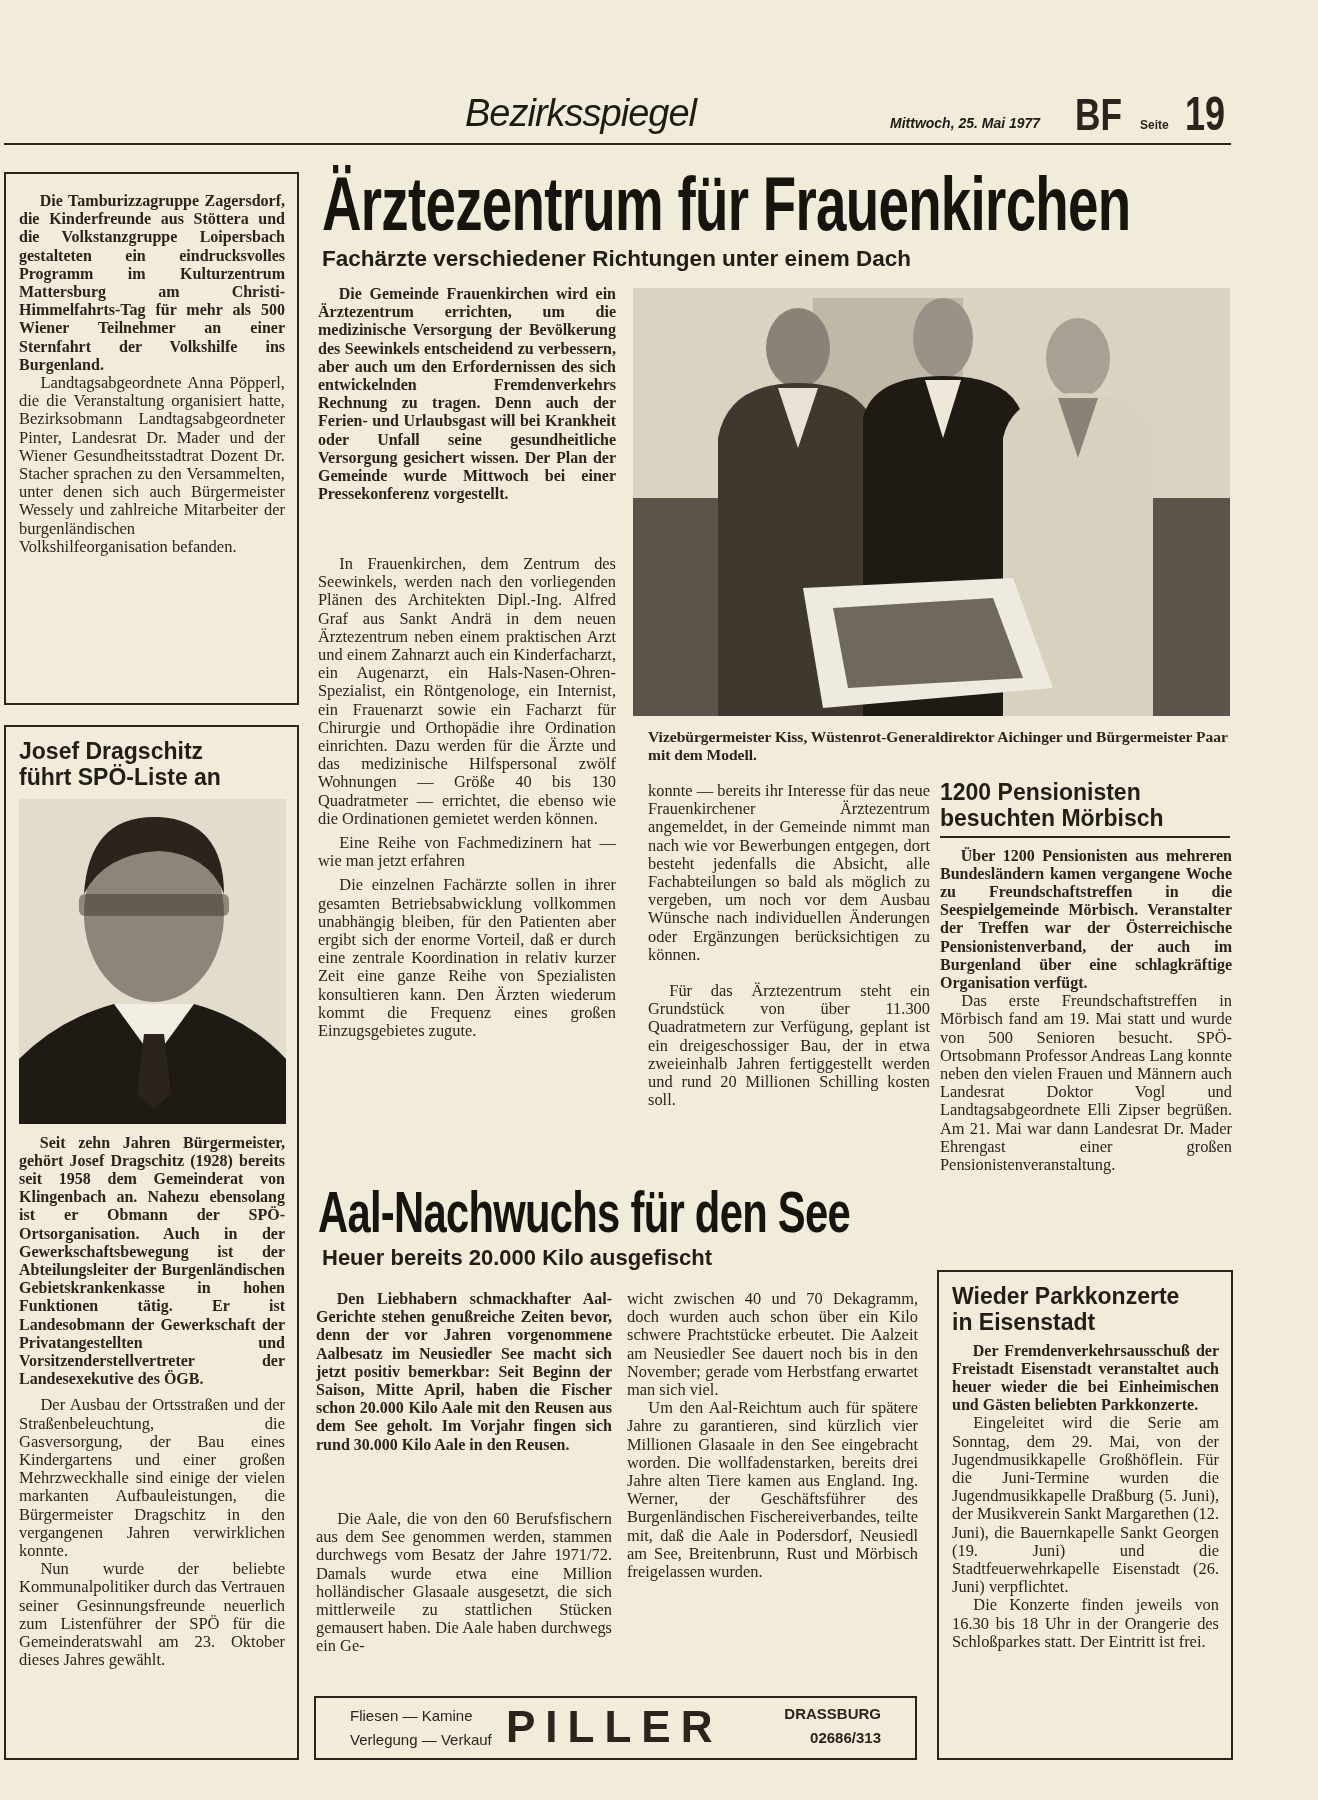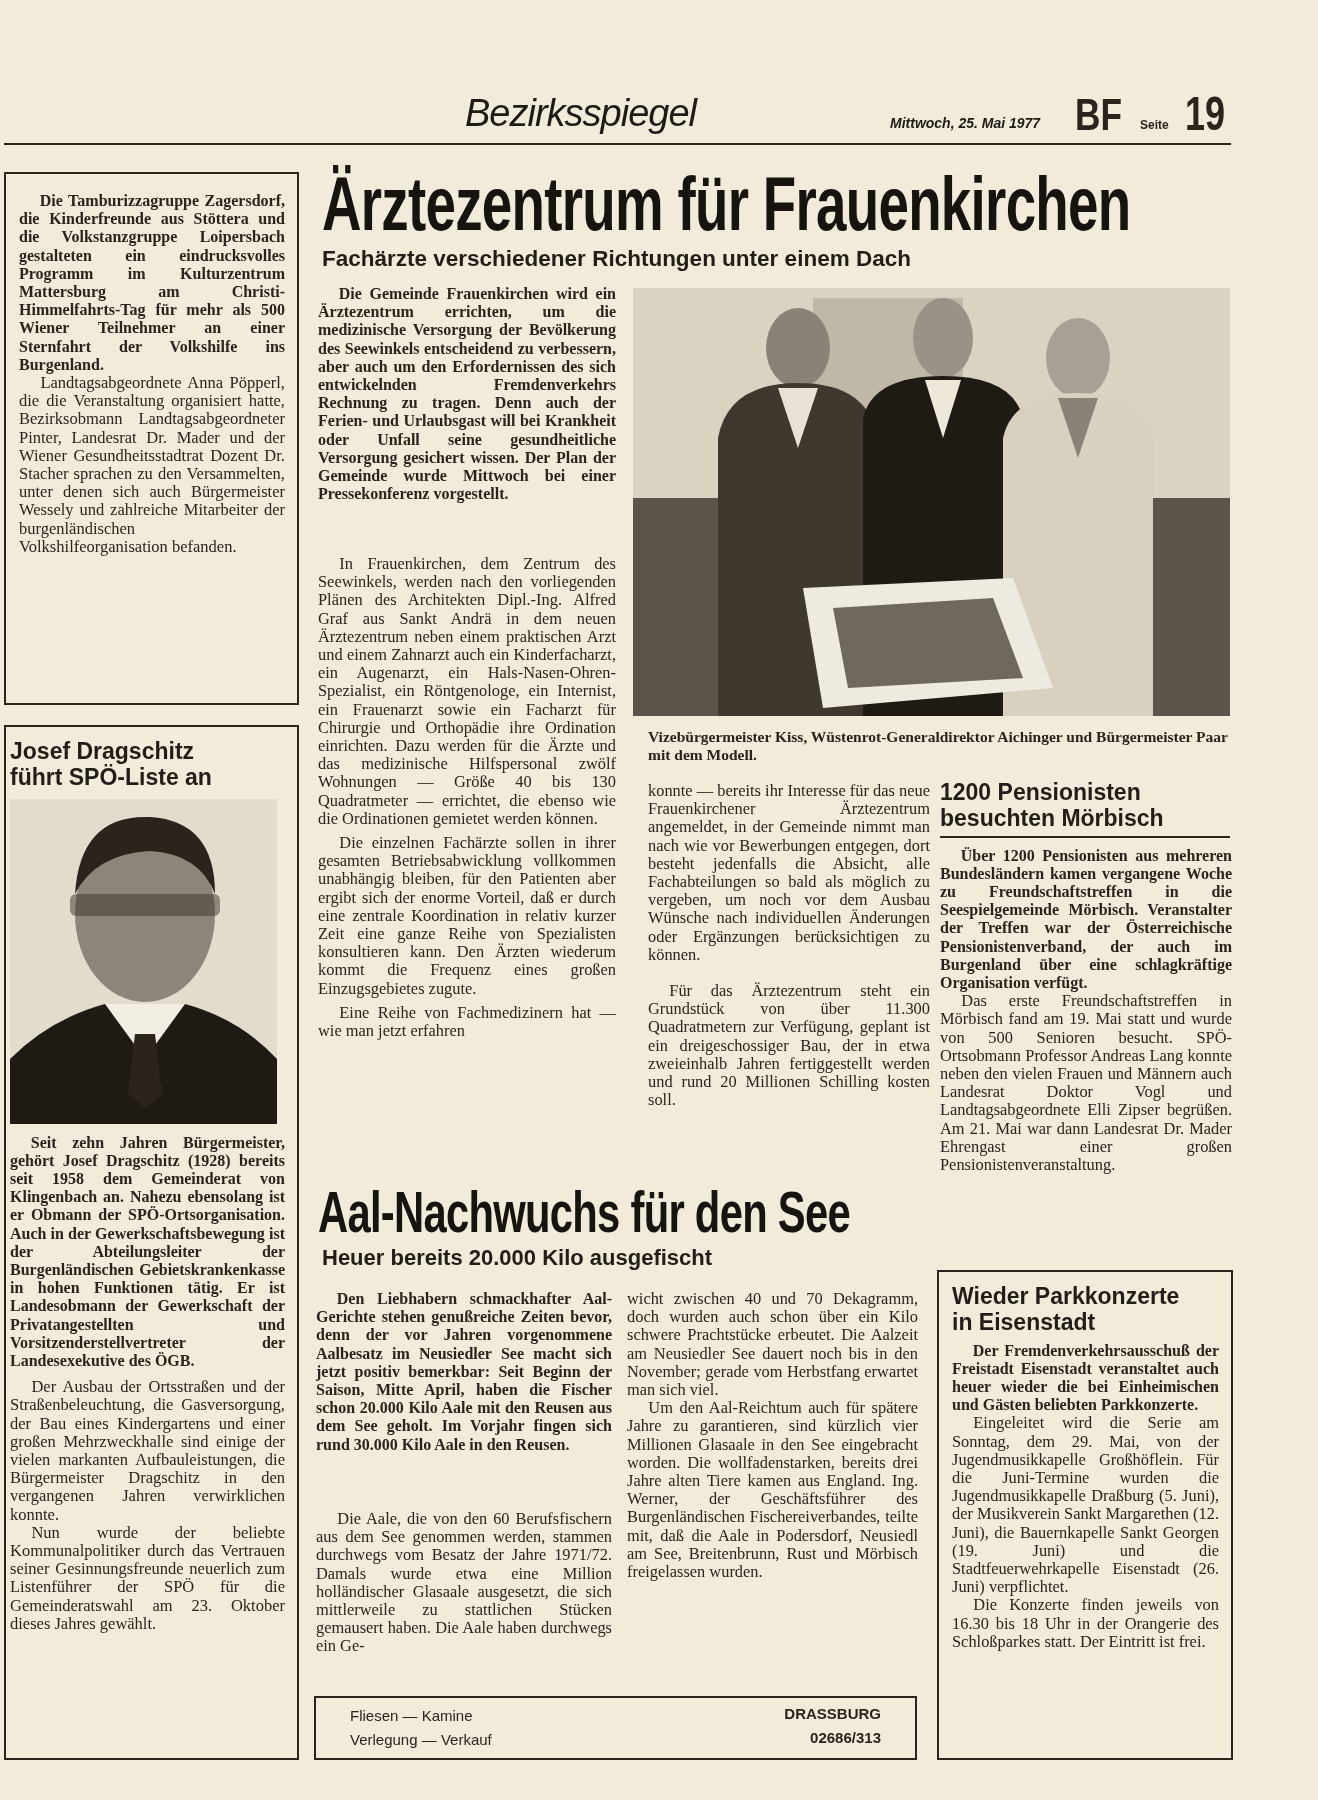--- a/index.html
+++ b/index.html
@@ -79,21 +79,21 @@
 
 <div class="abs box" style="left:4px; top:172px; width:295px; height:533px; padding:12px 12px 0 13px;">
   <div class="body-text bold" style="margin-top:6px;">
     <p>Die Tamburizzagruppe Zagersdorf, die Kinderfreunde aus Stöttera und die Volkstanzgruppe Loipersbach gestalteten ein eindrucksvolles Programm im Kulturzentrum Mattersburg am Christi-Himmelfahrts-Tag für mehr als 500 Wiener Teilnehmer an einer Sternfahrt der Volkshilfe ins Burgenland.</p>
   </div>
   <div class="body-text" style="font-size:16.5px; line-height:18.2px;">
     <p>Landtagsabgeordnete Anna Pöpperl, die die Veranstaltung organisiert hatte, Bezirksobmann Landtagsabgeordneter Pinter, Landesrat Dr. Mader und der Wiener Gesundheitsstadtrat Dozent Dr. Stacher sprachen zu den Versammelten, unter denen sich auch Bürgermeister Wessely und zahlreiche Mitarbeiter der burgenländischen Volkshilfeorganisation befanden.</p>
   </div>
 </div>
 
-<div class="abs box" style="left:4px; top:725px; width:295px; height:1035px; padding:12px 12px 0 4px;">
+<div class="abs box" style="left:4px; top:725px; width:295px; height:1035px; padding:12px 12px 0 13px;">
   <div class="headline-sans" style="font-size:23px;">
     <div>Josef Dragschitz</div>
     <div>führt SPÖ-Liste an</div>
   </div>
   <div class="photo" style="margin-top:8px; width:267px; height:325px; position:relative; background:#d8d1c0;">
     <svg width="267" height="325" viewBox="0 0 267 325" style="position:absolute;left:0;top:0;">
       <rect x="0" y="0" width="267" height="325" fill="#e2dccc"></rect>
       <ellipse cx="135" cy="115" rx="70" ry="88" fill="#8d857a"></ellipse>
       <path d="M65 95 Q70 15 140 18 Q205 22 205 95 Q190 55 140 52 Q85 55 65 95Z" fill="#2a241c"></path>
       <rect x="60" y="95" width="150" height="22" rx="6" fill="#3a332a" opacity="0.5"></rect>
@@ -112,22 +112,22 @@
 </div>
 
 <div class="abs big-headline" style="left:322px; top:160px; font-size:76px;">Ärztezentrum für Frauenkirchen</div>
 <div class="abs headline-sans" style="left:322px; top:246px; font-size:22.5px;">Fachärzte verschiedener Richtungen unter einem Dach</div>
 
 <div class="abs body-text bold" style="left:318px; top:285px; width:298px;">
   <p>Die Gemeinde Frauenkirchen wird ein Ärztezentrum errichten, um die medizinische Versorgung der Bevölkerung des Seewinkels entscheidend zu verbessern, aber auch um den Erfordernissen des sich entwickelnden Fremdenverkehrs Rechnung zu tragen. Denn auch der Ferien- und Urlaubsgast will bei Krankheit oder Unfall seine gesundheitliche Versorgung gesichert wissen. Der Plan der Gemeinde wurde Mittwoch bei einer Pressekonferenz vorgestellt.</p>
 </div>
 <div class="abs body-text" style="left:318px; top:555px; width:298px; font-size:16.4px;">
   <p>In Frauenkirchen, dem Zentrum des Seewinkels, werden nach den vorliegenden Plänen des Architekten Dipl.-Ing. Alfred Graf aus Sankt Andrä in dem neuen Ärztezentrum neben einem praktischen Arzt und einem Zahnarzt auch ein Kinderfacharzt, ein Augenarzt, ein Hals-Nasen-Ohren-Spezialist, ein Röntgenologe, ein Internist, ein Frauenarzt sowie ein Facharzt für Chirurgie und Orthopädie ihre Ordination einrichten. Dazu werden für die Ärzte und das medizinische Hilfspersonal zwölf Wohnungen — Größe 40 bis 130 Quadratmeter — errichtet, die ebenso wie die Ordinationen gemietet werden können.</p>
+  <p>Eine Reihe von Fachmedizinern hat — wie man jetzt erfahren</p>
   <p>Die einzelnen Fachärzte sollen in ihrer gesamten Betriebsabwicklung vollkommen unabhängig bleiben, für den Patienten aber ergibt sich der enorme Vorteil, daß er durch eine zentrale Koordination in relativ kurzer Zeit eine ganze Reihe von Spezialisten konsultieren kann. Den Ärzten wiederum kommt die Frequenz eines großen Einzugsgebietes zugute.</p>
-  <p>Eine Reihe von Fachmedizinern hat — wie man jetzt erfahren</p>
 </div>
 
 <div class="abs photo" style="left:633px; top:288px; width:597px; height:428px;">
   <svg width="597" height="428" viewBox="0 0 597 428">
     <rect width="597" height="428" fill="#cfc8b6"></rect>
     <rect x="0" y="0" width="597" height="210" fill="#dad3c2"></rect>
     <g fill="#bfb8a7">
       <rect x="180" y="10" width="150" height="120"></rect>
     </g>
     <rect x="0" y="210" width="597" height="218" fill="#5a544a"></rect>
@@ -196,17 +196,18 @@
     <p>Eingeleitet wird die Serie am Sonntag, dem 29. Mai, von der Jugendmusikkapelle Großhöflein. Für die Juni-Termine wurden die Jugendmusikkapelle Draßburg (5. Juni), der Musikverein Sankt Margarethen (12. Juni), die Bauernkapelle Sankt Georgen (19. Juni) und die Stadtfeuerwehrkapelle Eisenstadt (26. Juni) verpflichtet.</p>
     <p style="margin-top:0;">Die Konzerte finden jeweils von 16.30 bis 18 Uhr in der Orangerie des Schloßparkes statt. Der Eintritt ist frei.</p>
   </div>
 </div>
 
 <div class="abs box" style="left:314px; top:1696px; width:603px; height:64px;">
   <div class="abs ad-small" style="left:34px; top:6px;">
     <div>Fliesen — Kamine</div>
     <div>Verlegung — Verkauf</div>
   </div>
+  <div class="abs ad-logo" style="left:190px; top:4px;">PILLER</div>
   <div class="abs ad-small" style="left:455px; top:4px; font-weight:bold; text-align:right; width:110px;">
     <div>DRASSBURG</div>
     <div>02686/313</div>
   </div>
 </div>
 
 </body></html>

